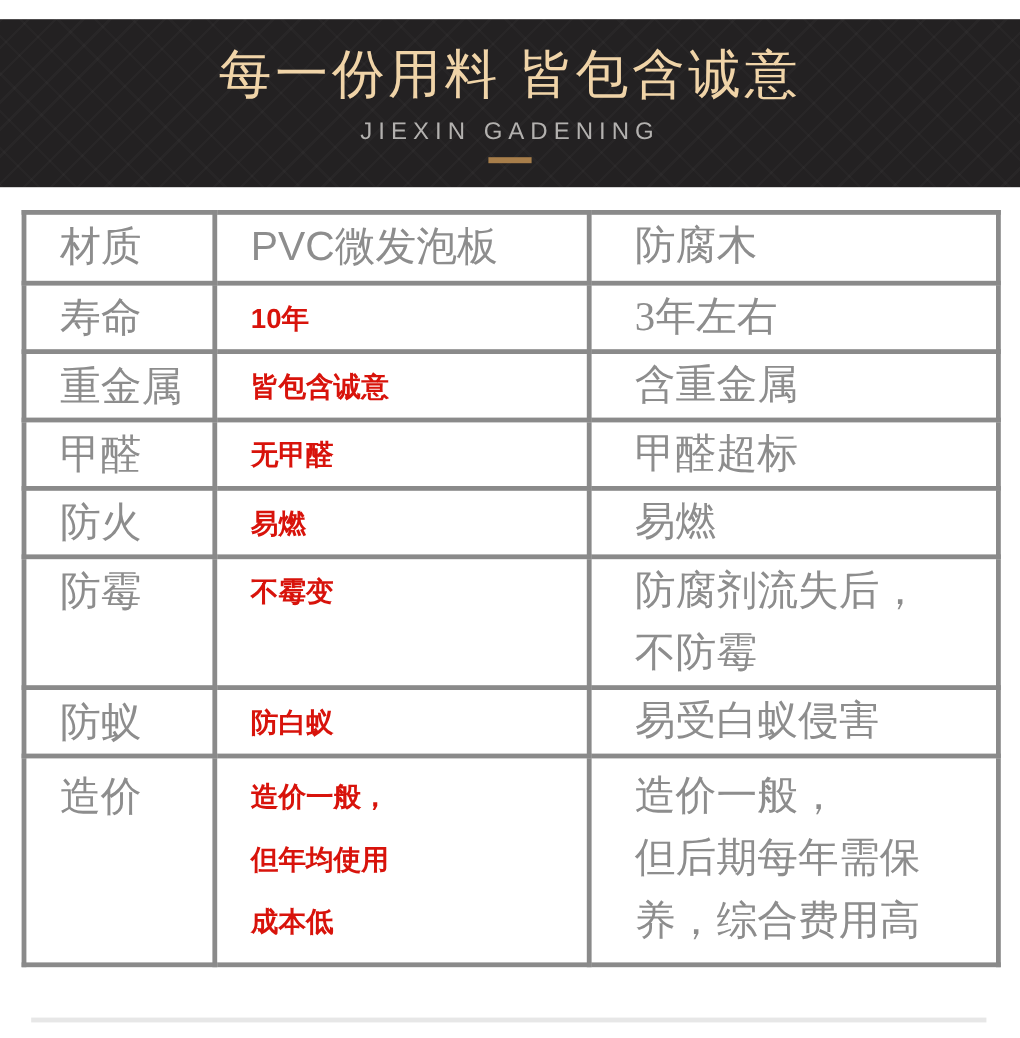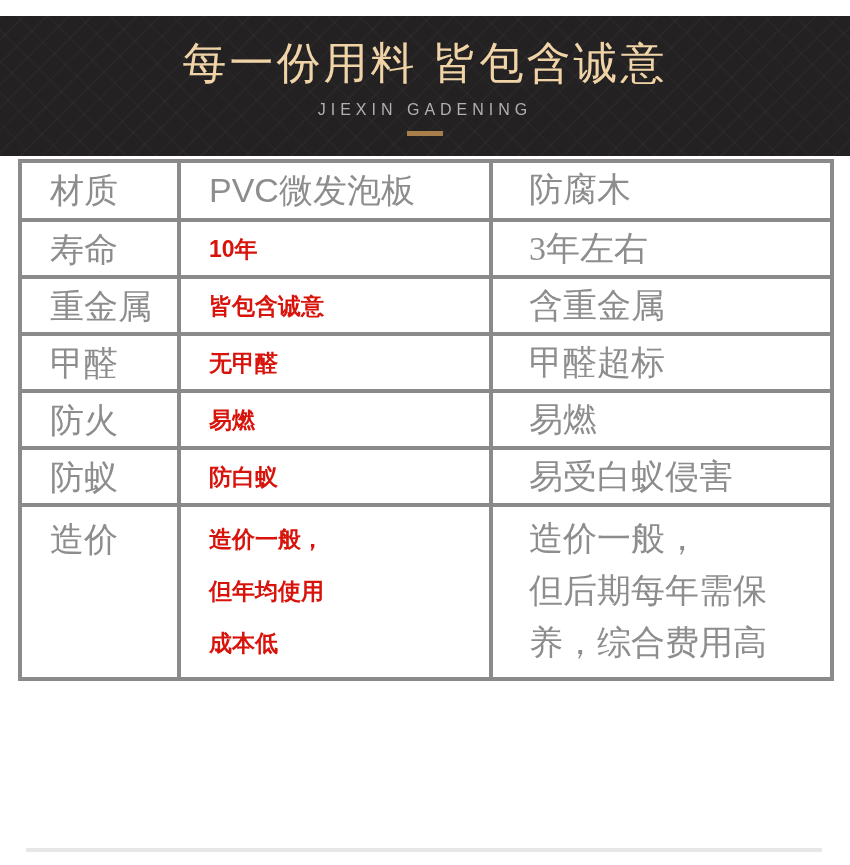--- a/index.html
+++ b/index.html
@@ -33,36 +33,36 @@
     padding-top: 24px;
     font-size: 44px;
     line-height: 46px;
     font-weight: 500;
     letter-spacing: 3px;
     color: var(--title-color, #f0d4a8);
   }
   .banner-subtitle {
     margin: 0;
     padding-top: 12px;
-    font-size: 16px;
+    font-size: 20px;
     line-height: 24px;
     font-weight: 400;
     letter-spacing: 5px;
     color: var(--subtitle-color, #b3b1af);
   }
   .banner-dash {
     width: 36px; height: 5px;
     margin: 9px auto 0 auto;
     background: var(--dash-color, #a87e4a);
   }
 
   
   table.compare {
     position: absolute;
-    left: 18px; top: 159px;
+    left: 18px; top: 175px;
     width: 812px;
     border-collapse: collapse;
     table-layout: fixed;
   }
   table.compare td {
     border: 4px solid var(--border-color, #8a8a8a);
     color: var(--gray-text, #8d8d8d);
     font-size: 34px;
     line-height: 52px;
     vertical-align: top;
@@ -131,20 +131,26 @@
       <tr class="r4">
         <td>甲醛</td>
         <td class="pvc-col red">无甲醛</td>
         <td class="wood-col">甲醛超标</td>
       </tr>
       <tr class="r6">
         <td>防火</td>
         <td class="pvc-col red">易燃</td>
         <td class="wood-col">易燃</td>
       </tr>
+      <tr class="r7">
+        <td>防霉</td>
+        <td class="pvc-col red">不霉变</td>
+        <td class="wood-col">防腐剂流失后，
+不防霉</td>
+      </tr>
       <tr class="r8">
         <td>防蚁</td>
         <td class="pvc-col red">防白蚁</td>
         <td class="wood-col">易受白蚁侵害</td>
       </tr>
       <tr class="r9">
         <td>造价</td>
         <td class="pvc-col red">造价一般，
 但年均使用
 成本低</td>

